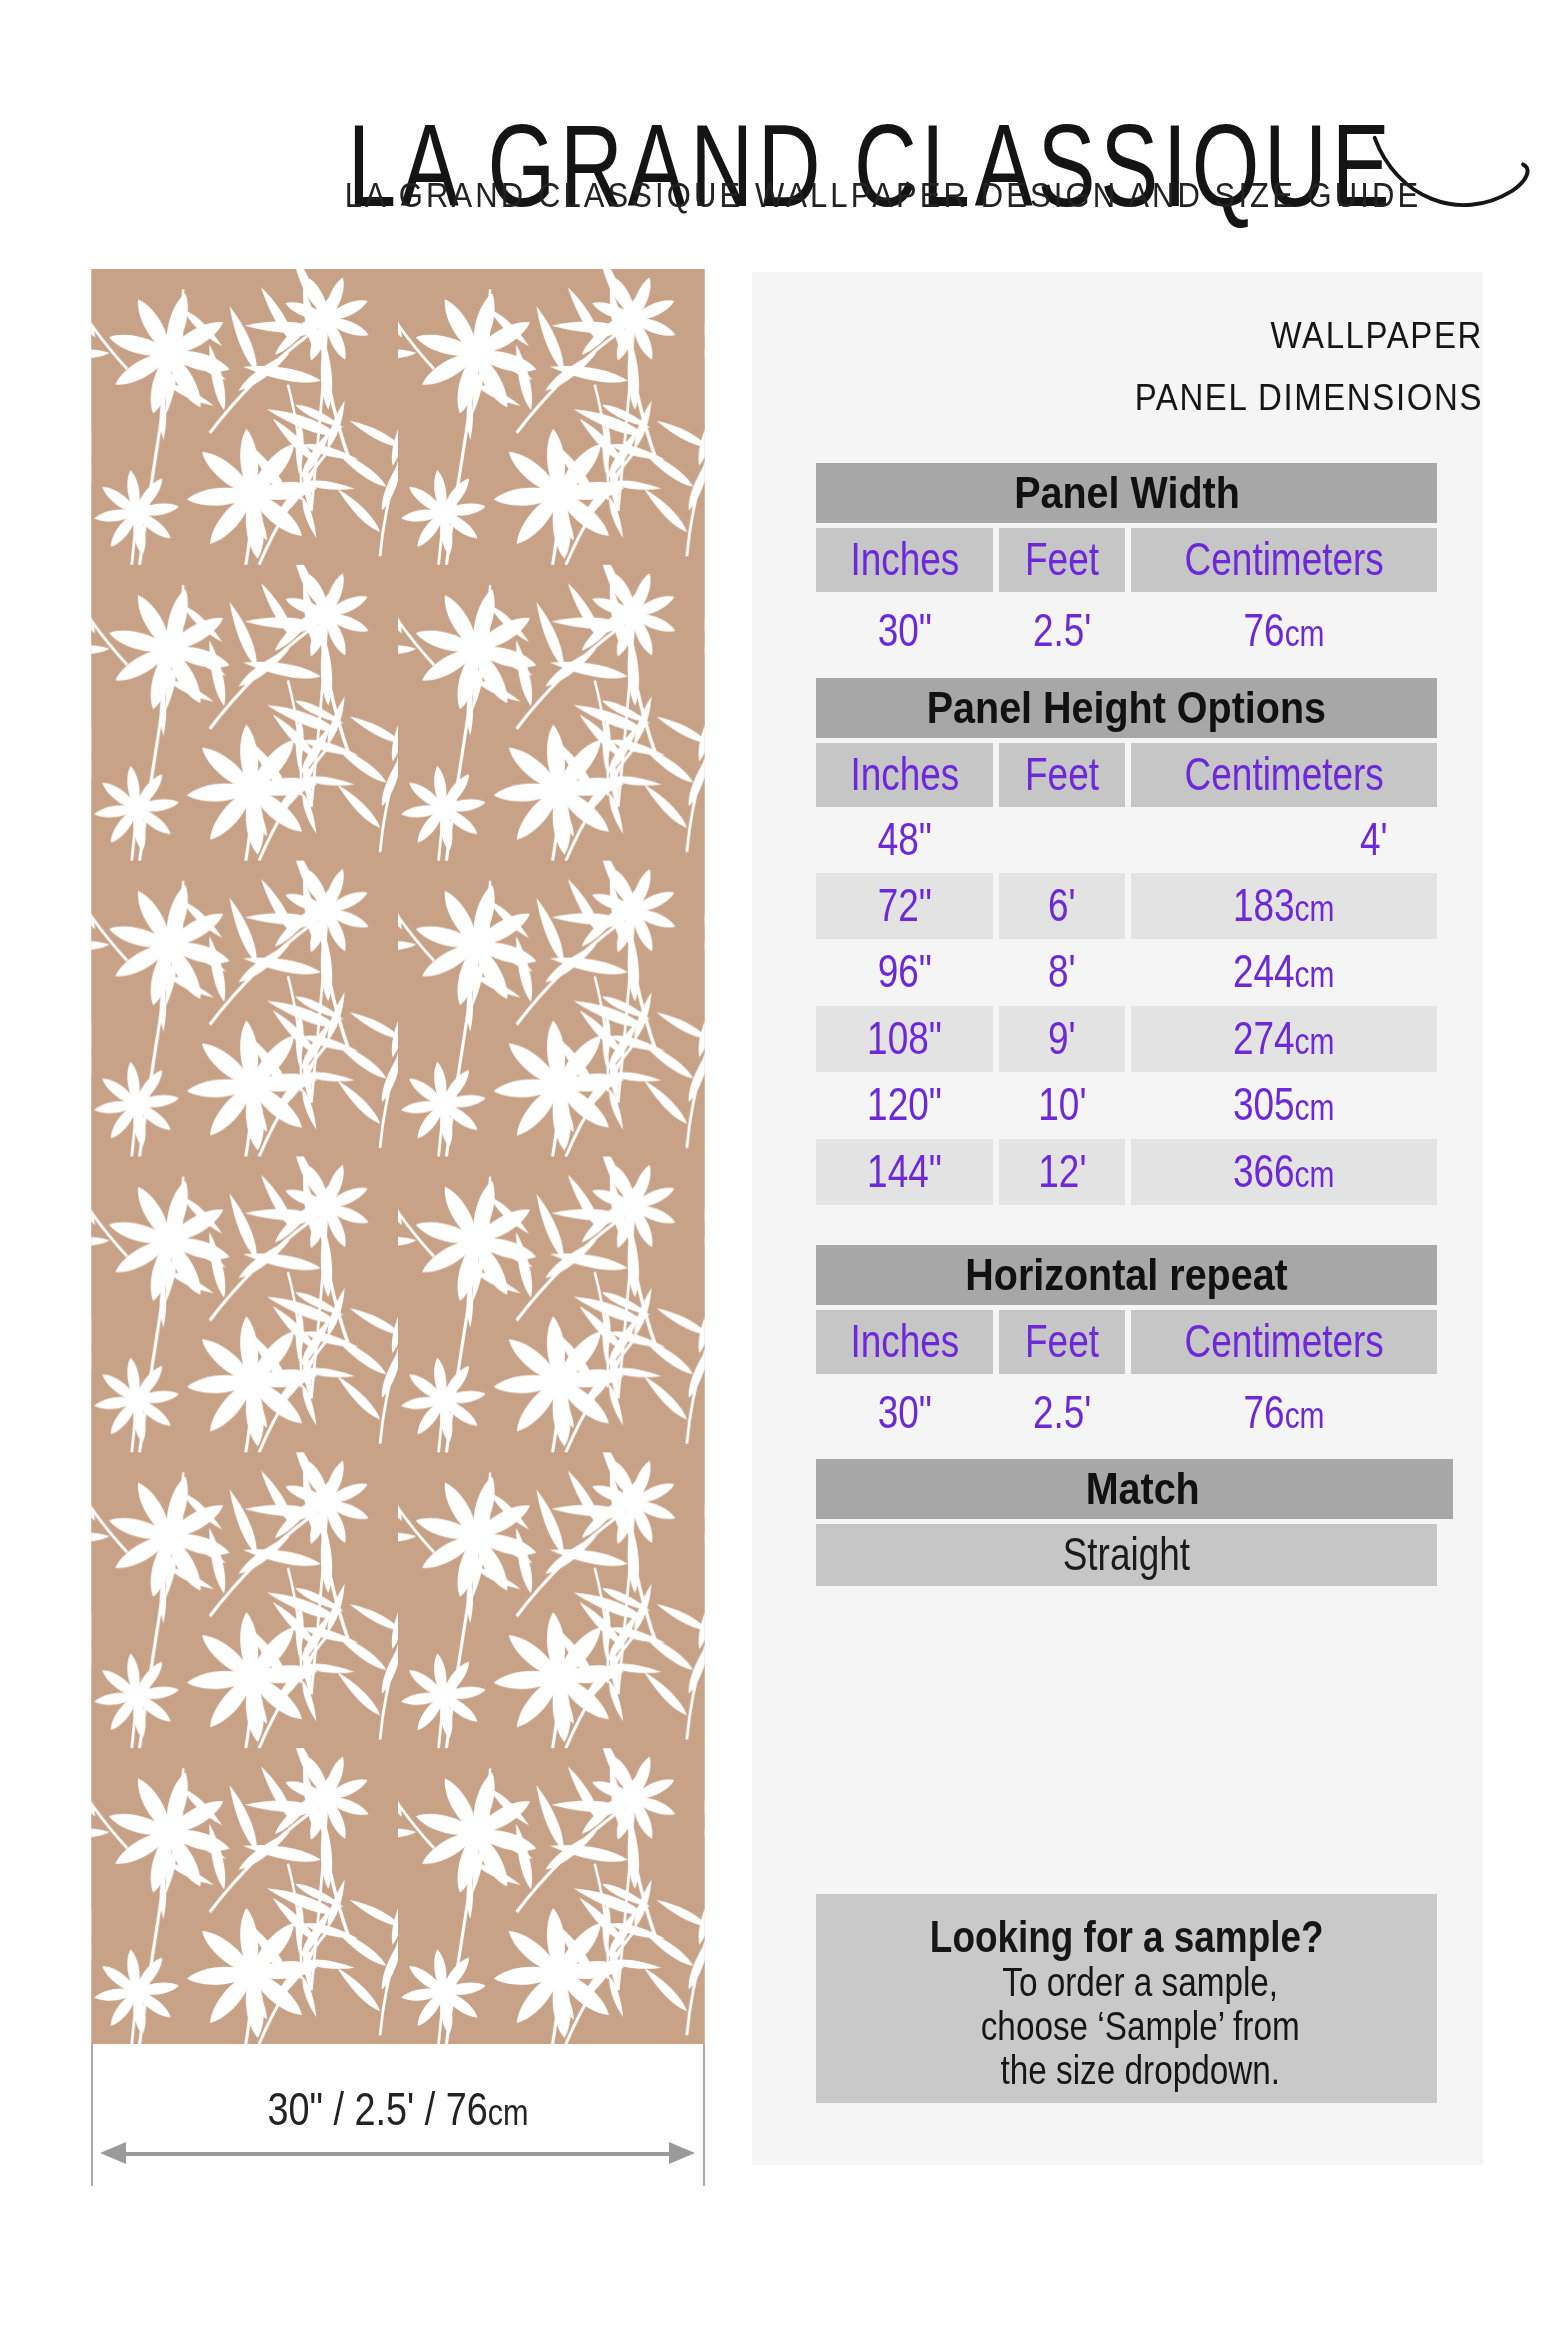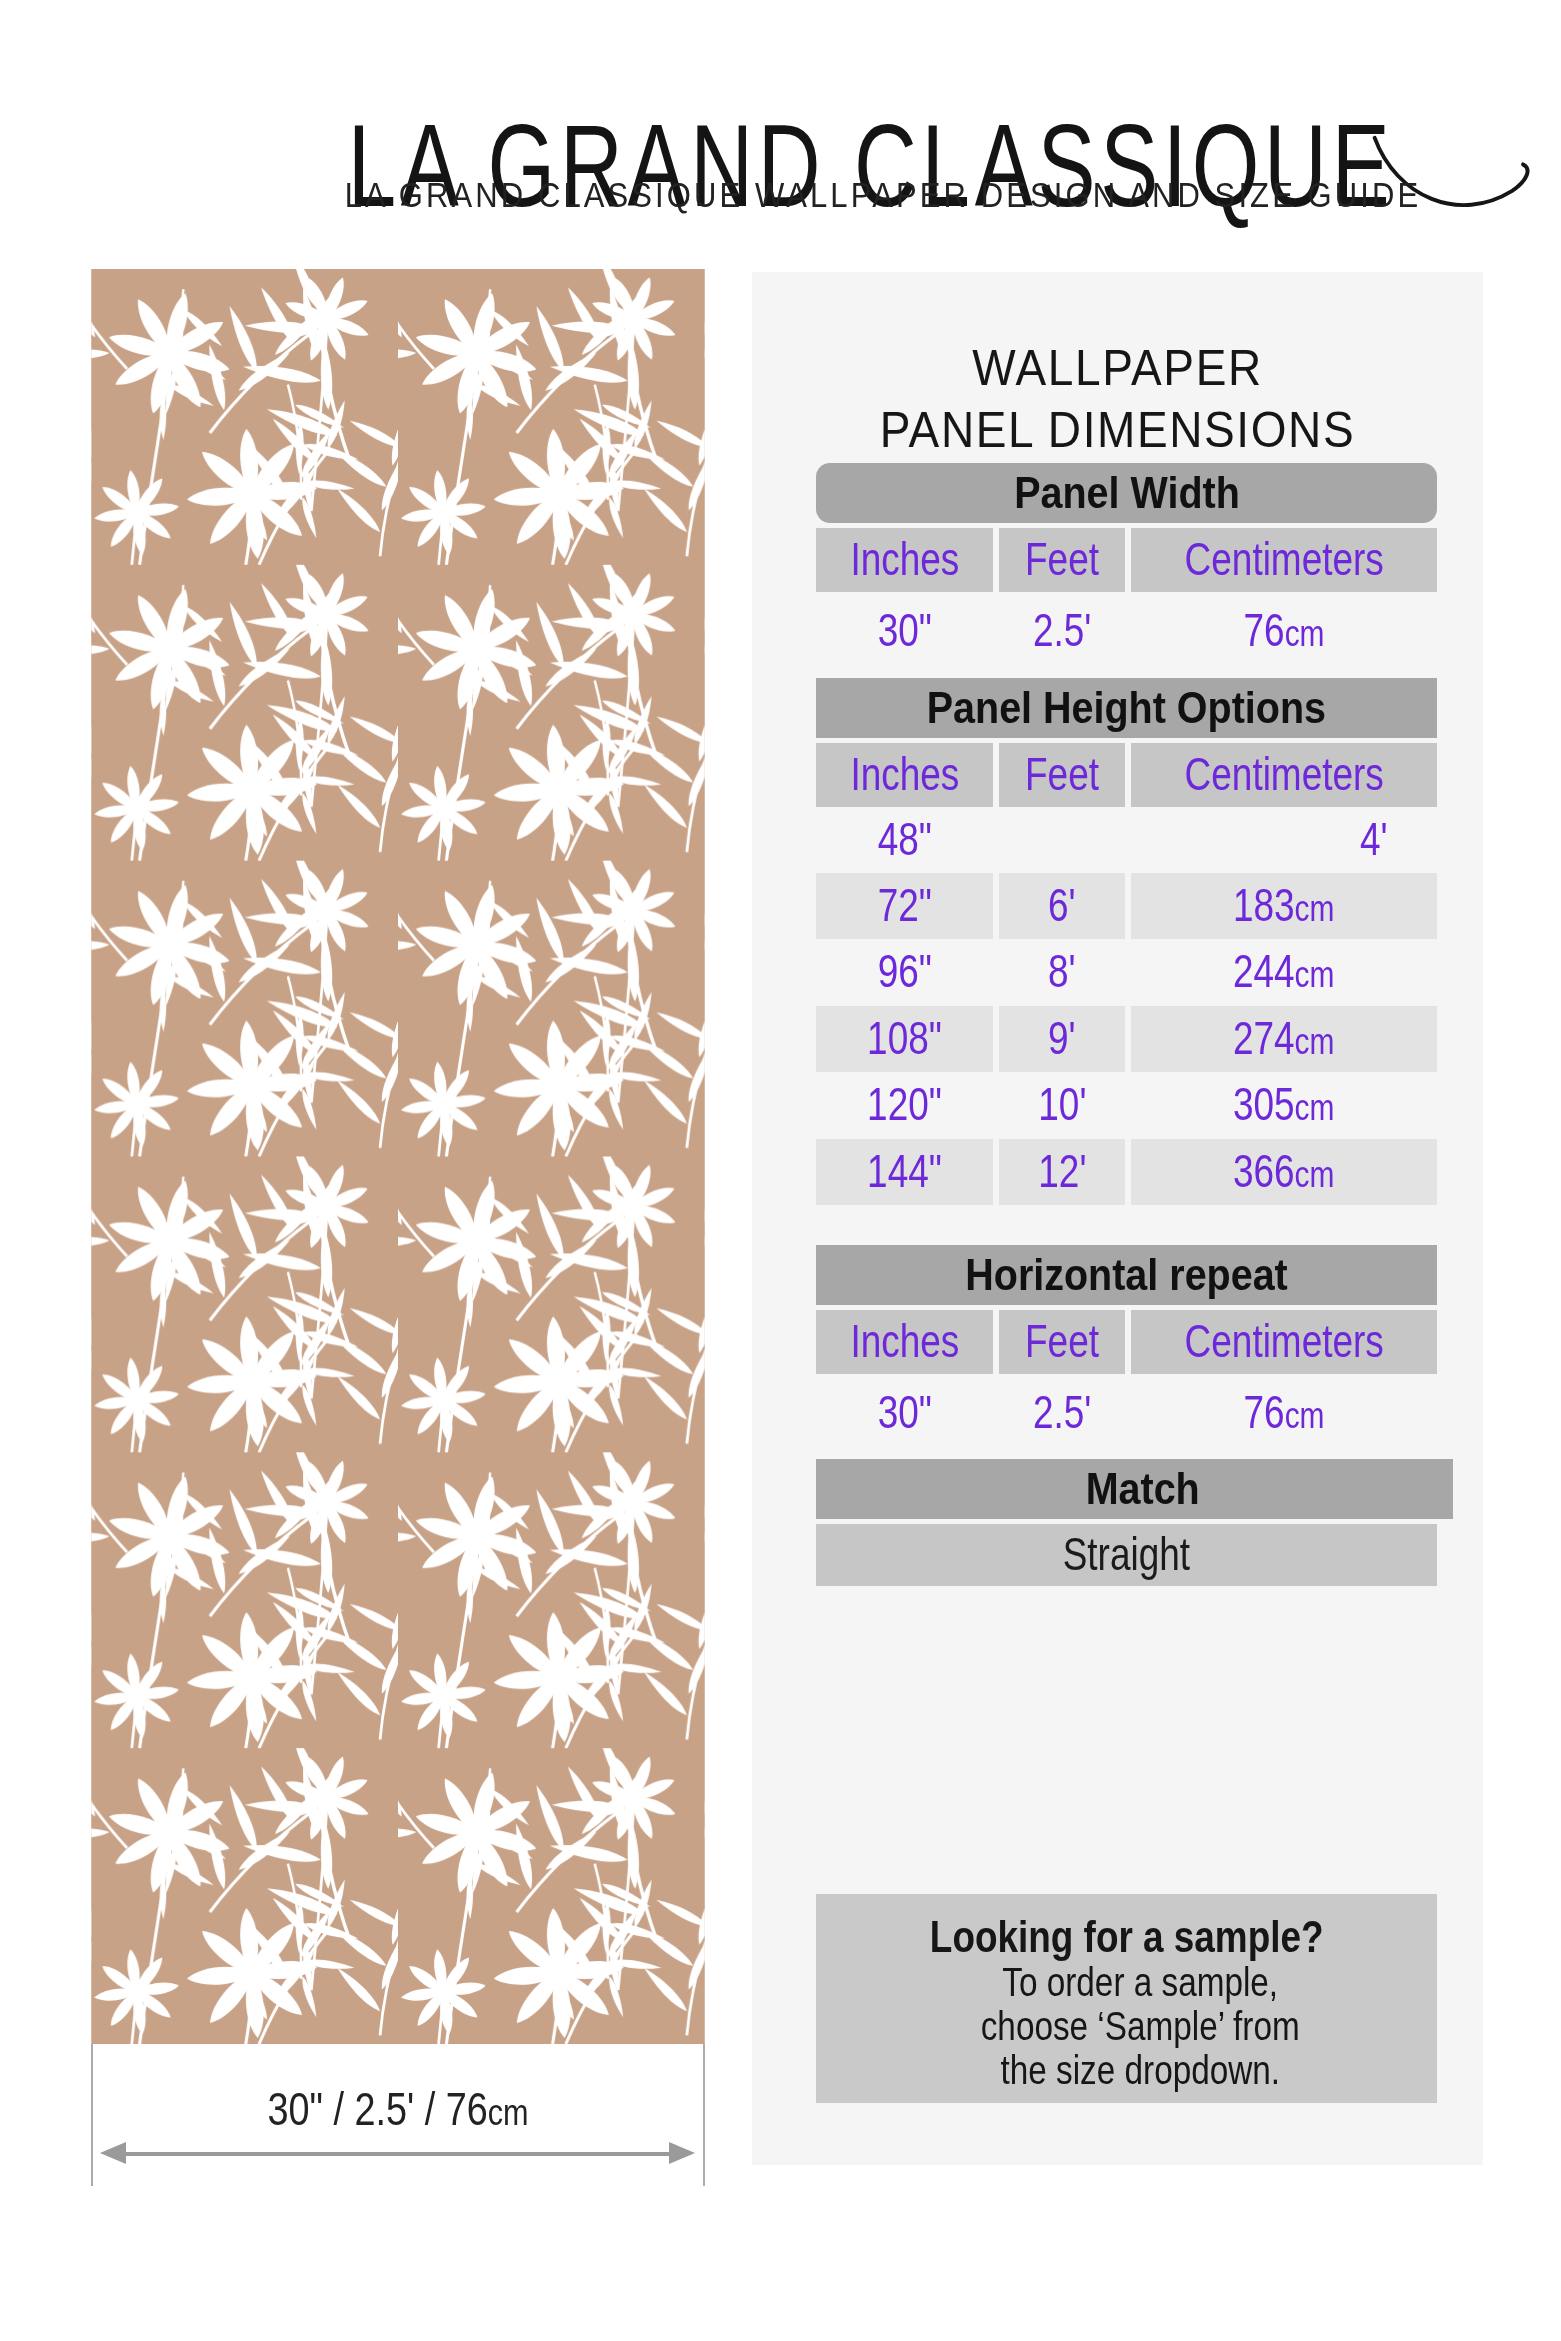--- a/index.html
+++ b/index.html
@@ -27,40 +27,40 @@
   .width-label .c{display:inline-block;transform:scaleX(.9) scaleY(1.1);transform-origin:center;white-space:nowrap;}
   .width-label .unit{font-size:34px;}
   .dim-arrow{position:absolute;left:100px;top:2141px;width:595px;height:25px;}
   .dim-arrow .line{position:absolute;left:19px;right:19px;top:11px;height:3.9px;background:#9a9a9a;}
   .dim-arrow .head{position:absolute;top:0.8px;width:0;height:0;border-top:11.7px solid transparent;border-bottom:11.7px solid transparent;}
   .dim-arrow .head.l{left:0;border-right:26.5px solid #9a9a9a;}
   .dim-arrow .head.r{right:0;border-left:26.5px solid #9a9a9a;}
 
   
   .info-panel{position:absolute;left:752px;top:272px;width:731px;height:1893px;background:#f5f5f5;}
-  .panel-heading{position:absolute;left:0;width:100%;top:33px;text-align:center;
-                 font-size:46px;font-weight:300;letter-spacing:1.6px;line-height:62px;color:#161616;margin-top:31px;}
+  .panel-heading{position:absolute;left:0;width:100%;top:33px;text-align:right;
+                 font-size:33px;font-weight:300;letter-spacing:1.6px;line-height:62px;color:#161616;}
   .panel-heading .stretch{display:inline-block;transform:scaleY(1.1);transform-origin:center;white-space:nowrap;}
   .tables{position:absolute;left:64px;top:0;width:621px;}
   .tbar{position:absolute;left:0;width:621px;height:60px;background:#a7a7a7;
         display:flex;align-items:center;justify-content:center;font-size:42px;font-weight:bold;color:#111;}
   .trow{position:absolute;left:0;width:621px;display:flex;justify-content:space-between;}
   .cell{display:flex;align-items:center;justify-content:center;font-size:42px;font-weight:300;color:#6d28d9;}
   .col-in{width:177px;} .col-ft{width:126px;} .col-cm{width:306px;}
   .chead{height:64px;background:#c6c6c6;}
   .vrow .cell{height:78px;}
   .hrow .cell{height:66px;}
   .striped .cell{background:#e3e3e3;}
   .c{display:inline-block;transform:scaleX(.88) scaleY(1.1);transform-origin:center;white-space:nowrap;}
   .tbar .c{transform:scaleX(.94) scaleY(1.04);}
   .unit{font-size:34px;}
   .match-row{position:absolute;left:0;width:621px;height:62px;background:#c6c6c6;
              display:flex;align-items:center;justify-content:center;font-size:42px;font-weight:300;}
   
-  .pw-bar{top:191px;border-radius:14px;} .pw-chead{top:256px;} .pw-vrow{top:320px;}
+  .pw-bar{top:191px;} .pw-chead{top:256px;} .pw-vrow{top:320px;}
   .pho-bar{top:406px;} .pho-chead{top:471px;}
   .pho-r0{top:535px;} .pho-r1{top:601px;} .pho-r2{top:667px;}
   .pho-r3{top:734px;} .pho-r4{top:800px;} .pho-r5{top:867px;}
   .hr-bar{top:973px;} .hr-chead{top:1038px;} .hr-vrow{top:1102px;}
   .match-bar{top:1187px;padding-left:16px;} .match-val{top:1252px;}
   .sample-box{position:absolute;left:0;width:621px;top:1622px;height:209px;background:#c9c9c9;
               text-align:center;color:#161616;}
   .sample-box .head{margin-top:20px;font-size:41px;font-weight:bold;}
   .sample-box .line{font-size:37px;font-weight:300;line-height:44px;padding-left:28px;}
   .sample-box .c{transform:scaleX(.9) scaleY(1.08);}

